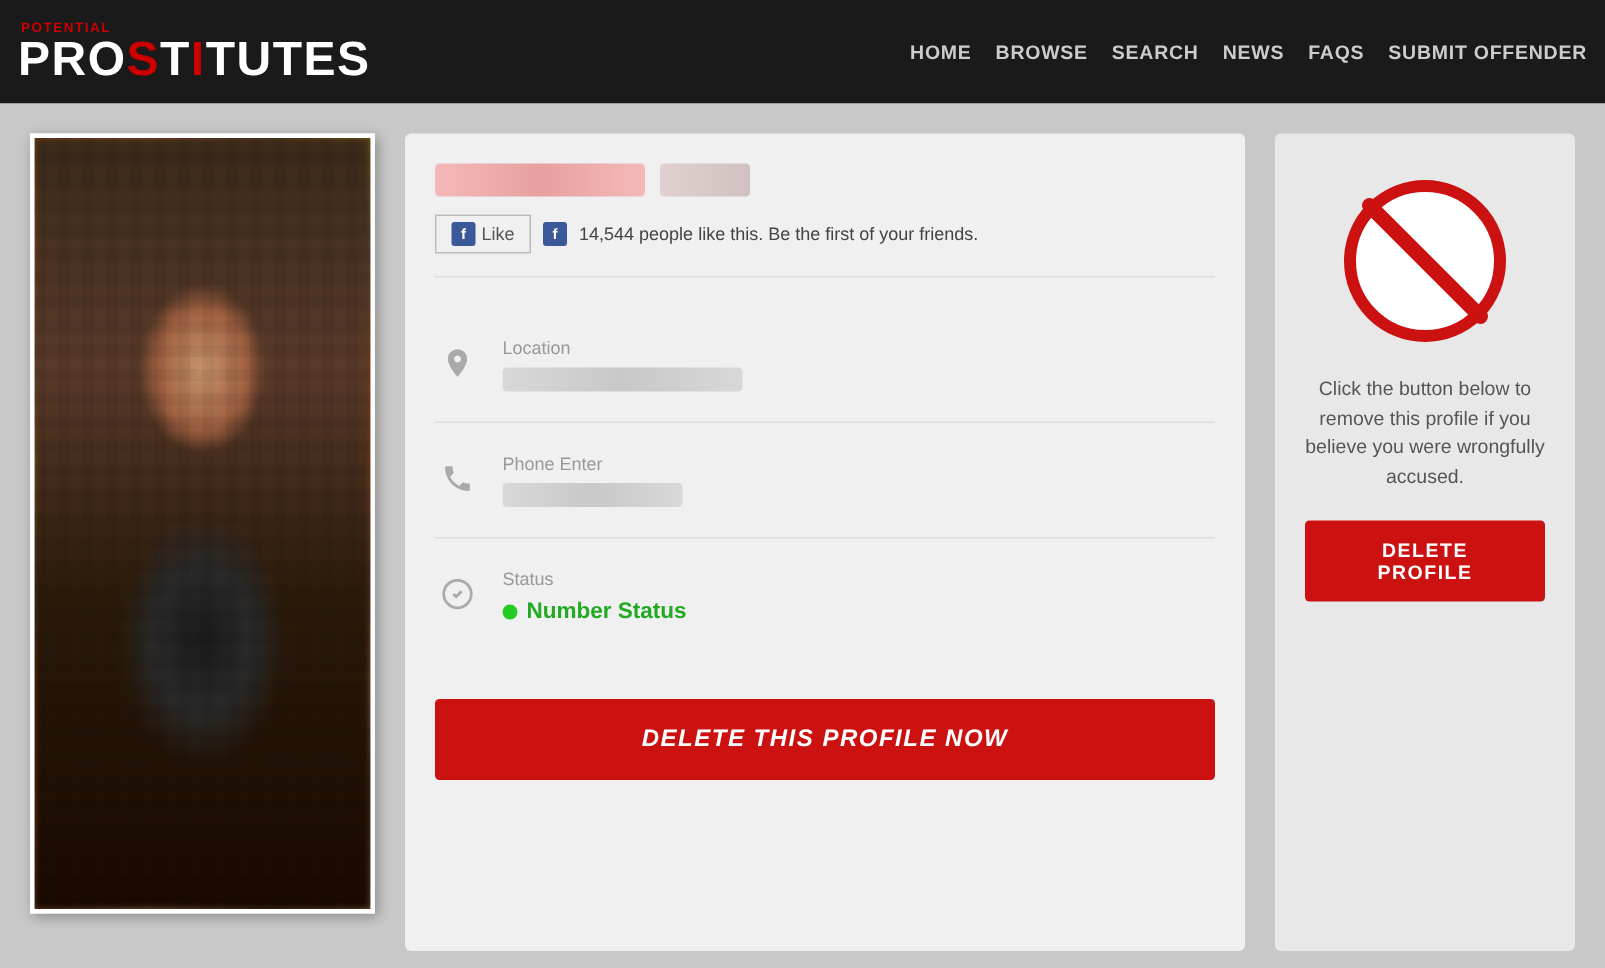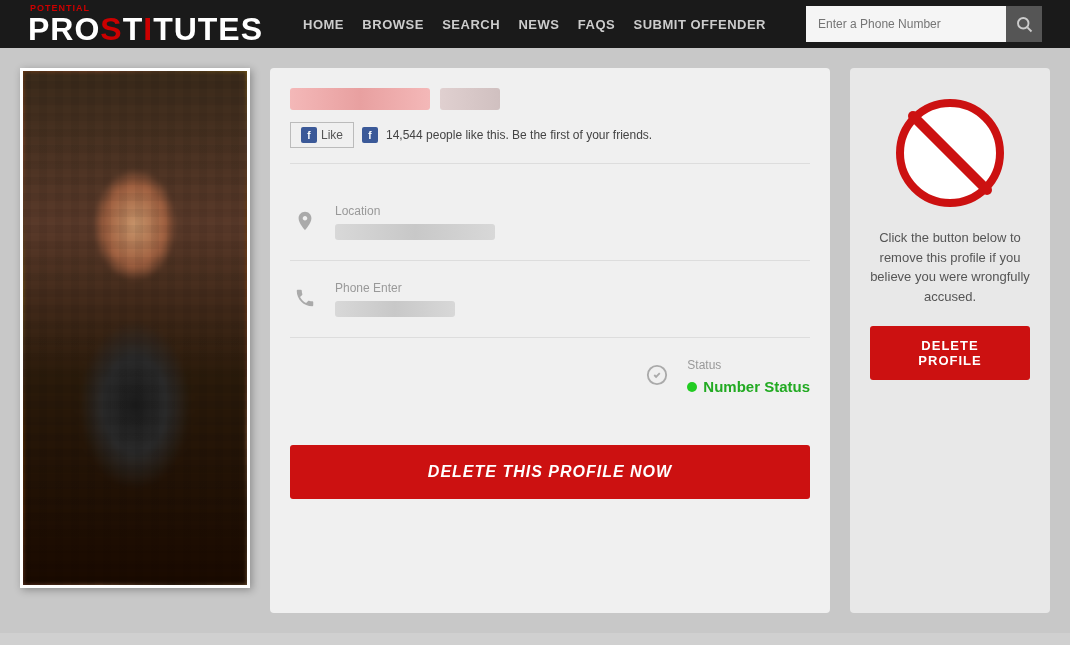--- a/index.html
+++ b/index.html
@@ -7,24 +7,24 @@
       font-family: Arial, sans-serif;
       background: #d0d0d0;
       width: 1070px;
       min-height: 645px;
       overflow-x: hidden;
     }
 
     
     #header {
       background: #1a1a1a;
-      height: 48px;
-      display: flex;
-      align-items: center;
-      padding: 0 28px;
+      height: 69px;
+      display: flex;
+      align-items: center;
+      padding: 0 12px;
       gap: 40px;
     }
     #logo-area {
       display: flex;
       flex-direction: column;
       line-height: 1;
     }
     #logo-potential {
       font-size: 9px;
       color: #cc0000;
@@ -42,21 +42,21 @@
       text-transform: uppercase;
     }
     #logo-main span.letter-i {
       color: #cc0000;
     }
 
     #nav {
       display: flex;
       gap: 16px;
       flex: 1;
-      justify-content: space-between;
+      justify-content: flex-end;
     }
     .nav-item {
       color: #cccccc;
       font-size: 13px;
       font-weight: bold;
       text-decoration: none;
       text-transform: uppercase;
       letter-spacing: 0.5px;
       cursor: pointer;
     }
@@ -245,21 +245,20 @@
       background: linear-gradient(90deg, #d8d8d8, #c8c8c8, #d8d8d8);
     }
     .info-value-blurred.wide { width: 160px; }
     .info-value-blurred.medium { width: 120px; }
 
     #status-section {
       padding: 20px 0;
       display: flex;
       align-items: flex-start;
       gap: 15px;
-      justify-content: flex-end;
     }
     #active-status-text {
       color: #22aa22;
       font-weight: bold;
       font-size: 15px;
       display: flex;
       align-items: center;
       gap: 6px;
     }
     #active-dot {
@@ -340,29 +339,20 @@
     <span id="logo-main">PRO<span class="letter-i">S</span>T<span class="letter-i">I</span>TUTES</span>
   </div>
   <nav id="nav">
     <a class="nav-item">HOME</a>
     <a class="nav-item">BROWSE</a>
     <a class="nav-item">SEARCH</a>
     <a class="nav-item">NEWS</a>
     <a class="nav-item">FAQS</a>
     <a class="nav-item">SUBMIT OFFENDER</a>
   </nav>
-  <div id="search-area">
-    <input id="search-input-field" type="text" placeholder="Enter a Phone Number" style="">
-    <button id="search-btn">
-      <svg viewBox="0 0 24 24" fill="none" stroke="#ccc" stroke-width="2.5">
-        <circle cx="11" cy="11" r="7"></circle>
-        <line x1="16.5" y1="16.5" x2="22" y2="22"></line>
-      </svg>
-    </button>
-  </div>
 </div>
 
 <div id="main-content">
 
   <div id="profile-photo-container">
     <div id="profile-photo-pixelated">
       <div class="pixel-person"></div>
       <div class="pixel-overlay"></div>
     </div>
   </div>

